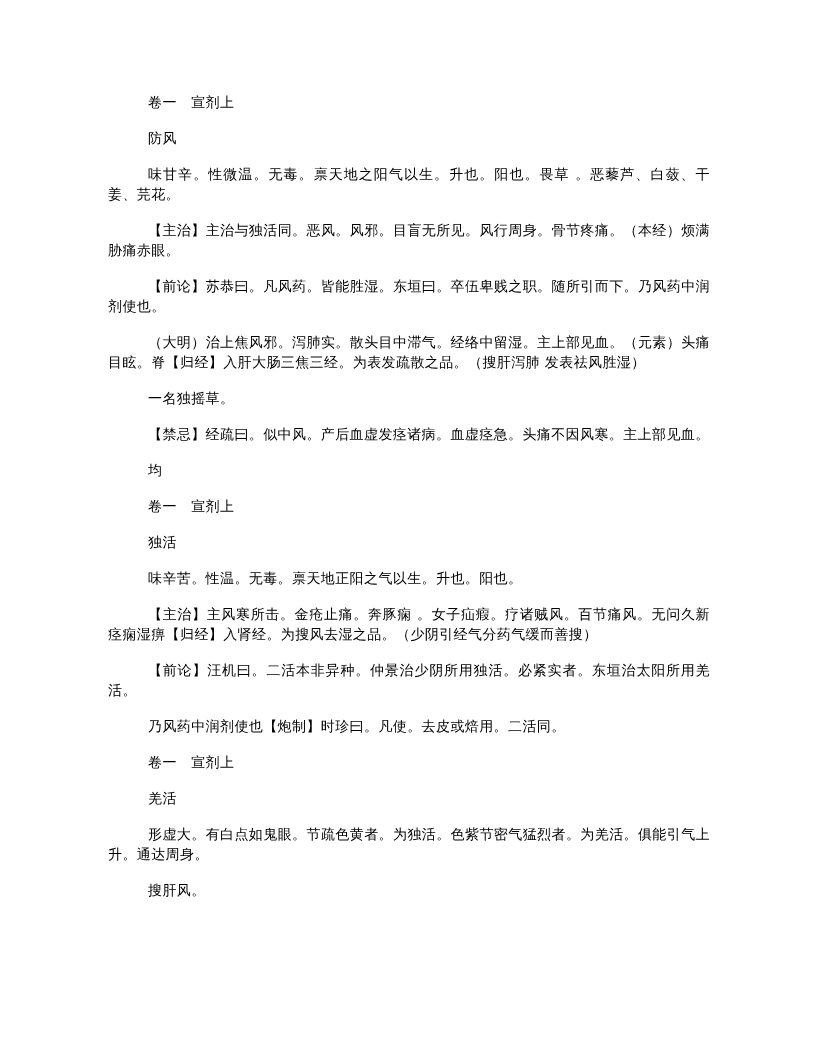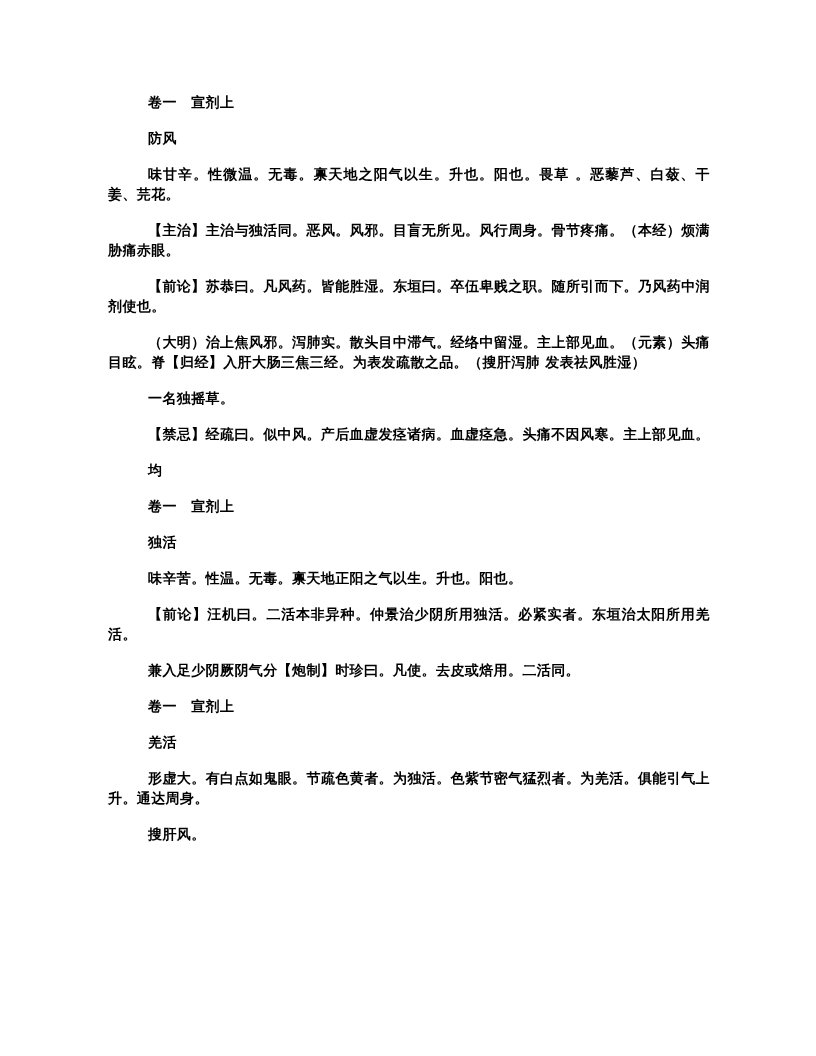--- a/index.html
+++ b/index.html
@@ -23,39 +23,39 @@
     }
     .para {
       margin: 0 0 16px 0;
       font-size: 14px;
       line-height: 20px;
       text-indent: 40px;
       text-align: justify;
       letter-spacing: 0.4px;
       white-space: normal;
       word-break: break-all;
-      font-weight: bold;
     }
     .para.heading { letter-spacing: 0.4px; }
   </style>
 </head>
 <body>
 
 <div class="page">
   <p class="para heading">卷一　宣剂上</p>
   <p class="para heading">防风</p>
   <p class="para">味甘辛。性微温。无毒。禀天地之阳气以生。升也。阳也。畏草 。恶藜芦、白蔹、干姜、芫花。</p>
   <p class="para">【主治】主治与独活同。恶风。风邪。目盲无所见。风行周身。骨节疼痛。（本经）烦满胁痛赤眼。</p>
   <p class="para">【前论】苏恭曰。凡风药。皆能胜湿。东垣曰。卒伍卑贱之职。随所引而下。乃风药中润剂使也。</p>
   <p class="para">（大明）治上焦风邪。泻肺实。散头目中滞气。经络中留湿。主上部见血。（元素）头痛目眩。脊【归经】入肝大肠三焦三经。为表发疏散之品。（搜肝泻肺 发表祛风胜湿）</p>
   <p class="para">一名独摇草。</p>
   <p class="para">【禁忌】经疏曰。似中风。产后血虚发痉诸病。血虚痉急。头痛不因风寒。主上部见血。</p>
   <p class="para">均</p>
   <p class="para heading">卷一　宣剂上</p>
   <p class="para heading">独活</p>
   <p class="para">味辛苦。性温。无毒。禀天地正阳之气以生。升也。阳也。</p>
+  <p class="para">【主治】主风寒所击。金疮止痛。奔豚痫 。女子疝瘕。疗诸贼风。百节痛风。无问久新痉痫湿痹【归经】入肾经。为搜风去湿之品。（少阴引经气分药气缓而善搜）</p>
   <p class="para">【前论】汪机曰。二活本非异种。仲景治少阴所用独活。必紧实者。东垣治太阳所用羌活。</p>
-  <p class="para">兼入足少阴厥阴气分【炮制】时珍曰。凡使。去皮或焙用。二活同。</p>
+  <p class="para">乃风药中润剂使也【炮制】时珍曰。凡使。去皮或焙用。二活同。</p>
   <p class="para heading">卷一　宣剂上</p>
   <p class="para heading">羌活</p>
   <p class="para">形虚大。有白点如鬼眼。节疏色黄者。为独活。色紫节密气猛烈者。为羌活。俱能引气上升。通达周身。</p>
   <p class="para">搜肝风。</p>
 </div>
 
 </body></html>

